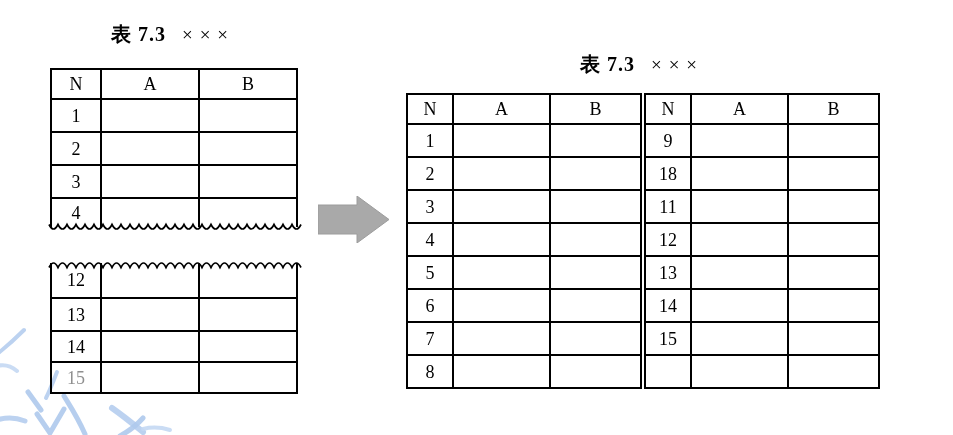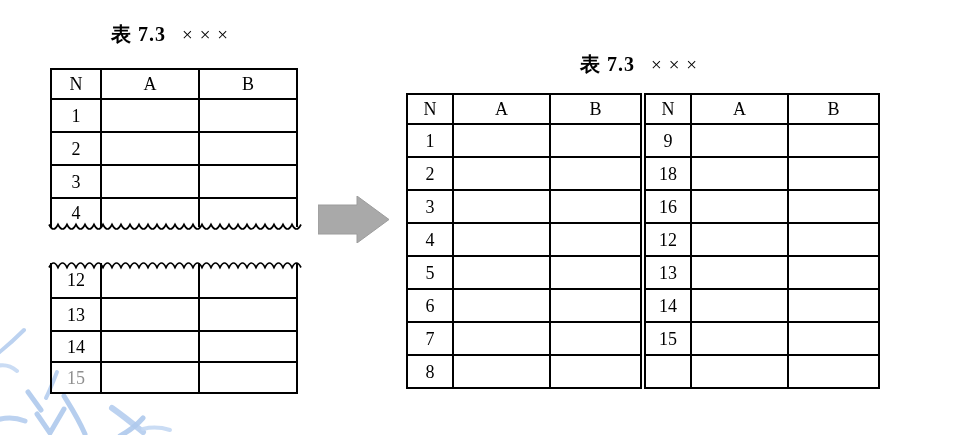--- a/index.html
+++ b/index.html
@@ -201,21 +201,21 @@
       <td>9</td>
       <td></td>
           <td></td>
         </tr>
     <tr>
       <td>18</td>
       <td></td>
           <td></td>
         </tr>
     <tr>
-      <td>16</td>
+      <td>11</td>
       <td></td>
           <td></td>
         </tr>
     <tr>
       <td>12</td>
       <td></td>
           <td></td>
         </tr>
     <tr>
       <td>13</td>

